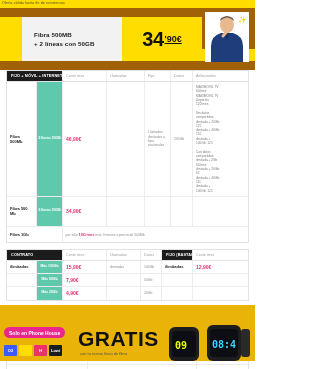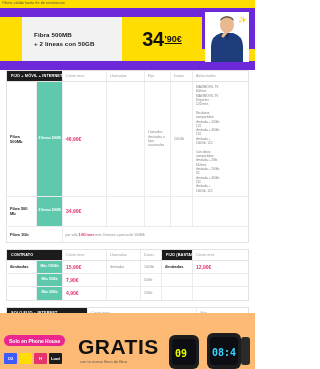--- a/index.html
+++ b/index.html
@@ -14,21 +14,21 @@
   
   .topstrip {
     height: 8px; background: #ffdd00; position: relative;
   }
   .topstrip .tstext {
     font-size: 3.4px; color: #444; padding: 1px 2px; letter-spacing: .2px;
     white-space: nowrap; overflow: hidden;
   }
 
   
-  .hero { position: relative; height: 62px; background: #6d28d9; overflow: hidden; }
+  .hero { position: relative; height: 62px; background: #a16207; overflow: hidden; }
   .hero-yellow-left {
     position: absolute; left: 0; top: 9px; width: 22px; height: 44px; background: #ffdd00;
   }
   .hero-card {
     position: absolute; left: 22px; top: 9px; width: 122px; height: 44px;
     background: #f2f2f2; display: flex; flex-direction: column;
     justify-content: center; padding-left: 12px;
   }
   .hero-card .l1 { font-size: 6.2px; font-weight: bold; color: #1a1a1a; letter-spacing: .1px; }
   .hero-card .l2 { font-size: 6.2px; font-weight: bold; color: #1a1a1a; letter-spacing: .1px; margin-top: 2px;}
@@ -82,21 +82,21 @@
   
   .c1 { width: 56px; } .c2 { width: 26px; } .c3 { width: 44px; }
   .c4 { width: 38px; } .c5 { width: 26px; } .c6 { width: 22px; } .c7 { width: 31px; }
   
   .d1 { width: 56px; } .d3 { width: 44px; }
   .d4 { width: 34px; } .d5 { width: 21px; } .d6 { width: 31px; } .d7 { width: 31px; }
   
   .e1 { width: 82px; } .e2 { width: 110px; } .e3 { width: 51px; }
 
   
-  .promo { position: absolute; left: 0; bottom: 0; width: 255px; height: 56px; background:#fdba74; overflow:hidden;text-decoration:underline;}
+  .promo { position: absolute; left: 0; bottom: 8px; width: 255px; height: 56px; background:#eab308; overflow:hidden;text-decoration:underline;}
   .promo-tagline {
     position:absolute; left: 4px; top: 22px; background:#ec268f; color:#fff;
     font-size: 5px; font-weight: bold; padding: 2.5px 5px; border-radius: 7px; white-space: nowrap;
   }
   .promo-gratis {
     position:absolute; left: 78px; top: 22px; font-size: 21px; font-weight: bold;
     color:#111; letter-spacing: .5px;
   }
   .promo-sub { position:absolute; left: 80px; top: 46px; font-size:4px; color:#555; }
   .logorow { position:absolute; left: 4px; top: 40px; display:flex; gap: 2px; align-items:center; }

